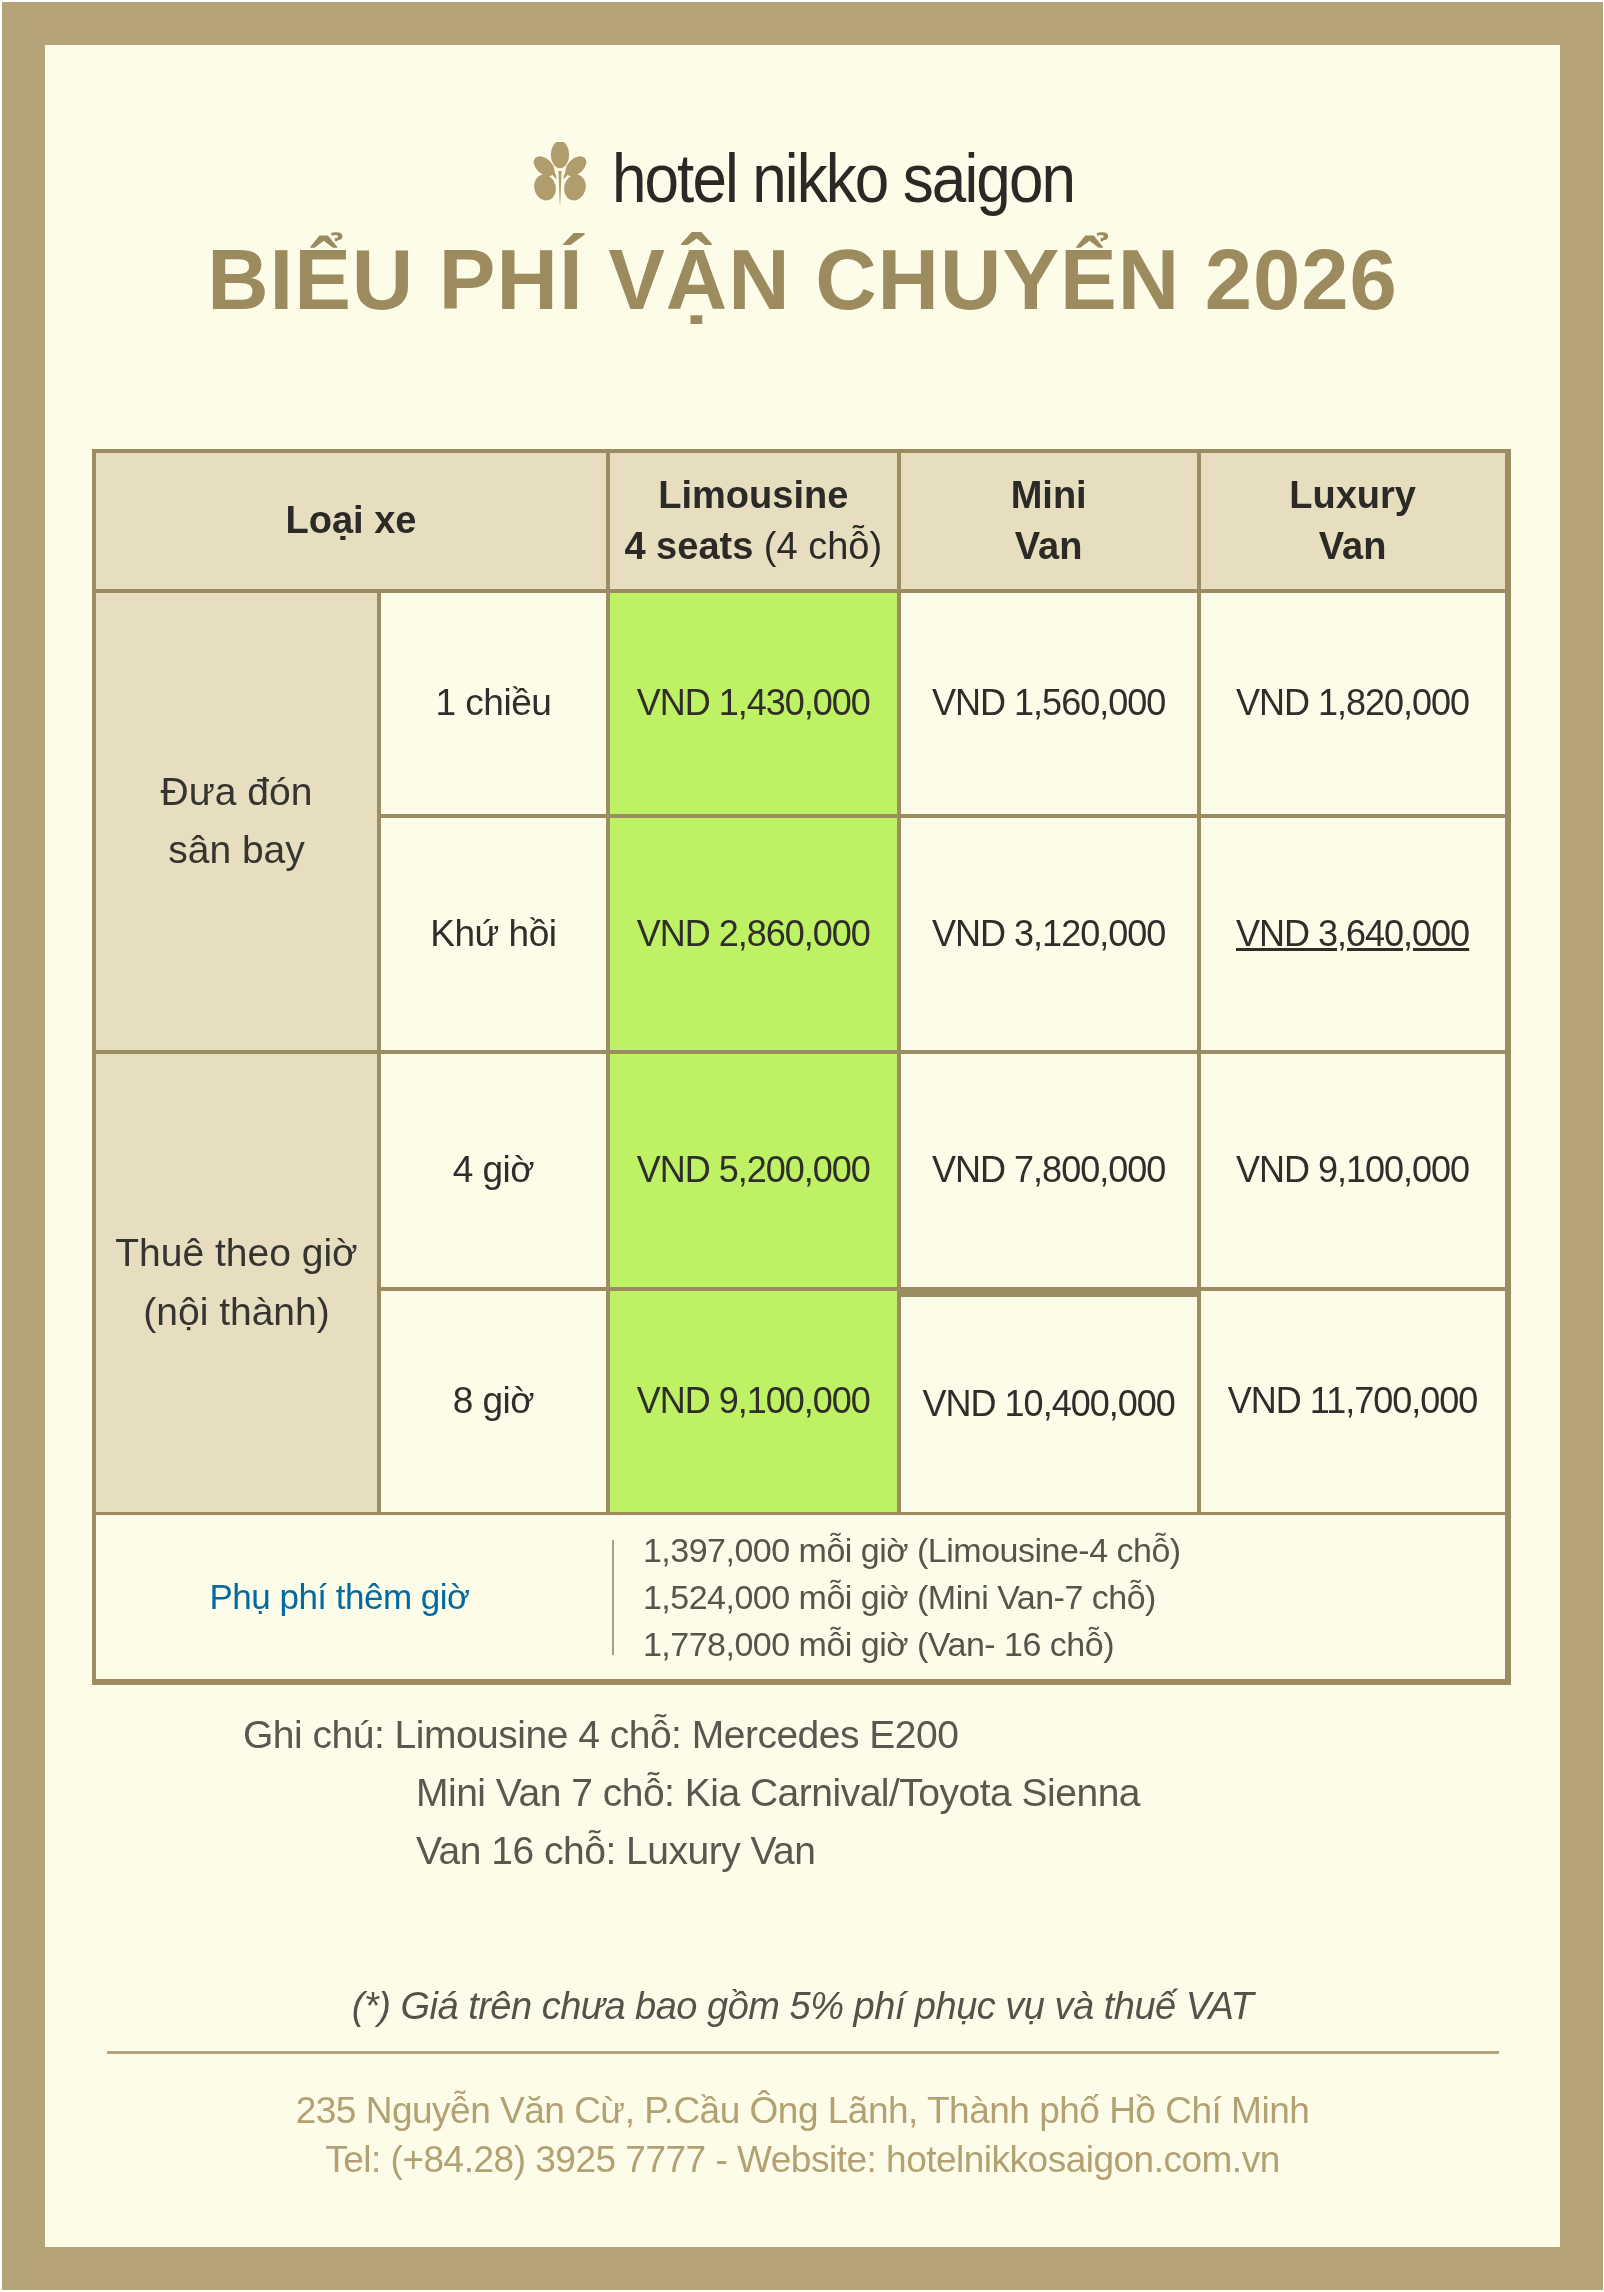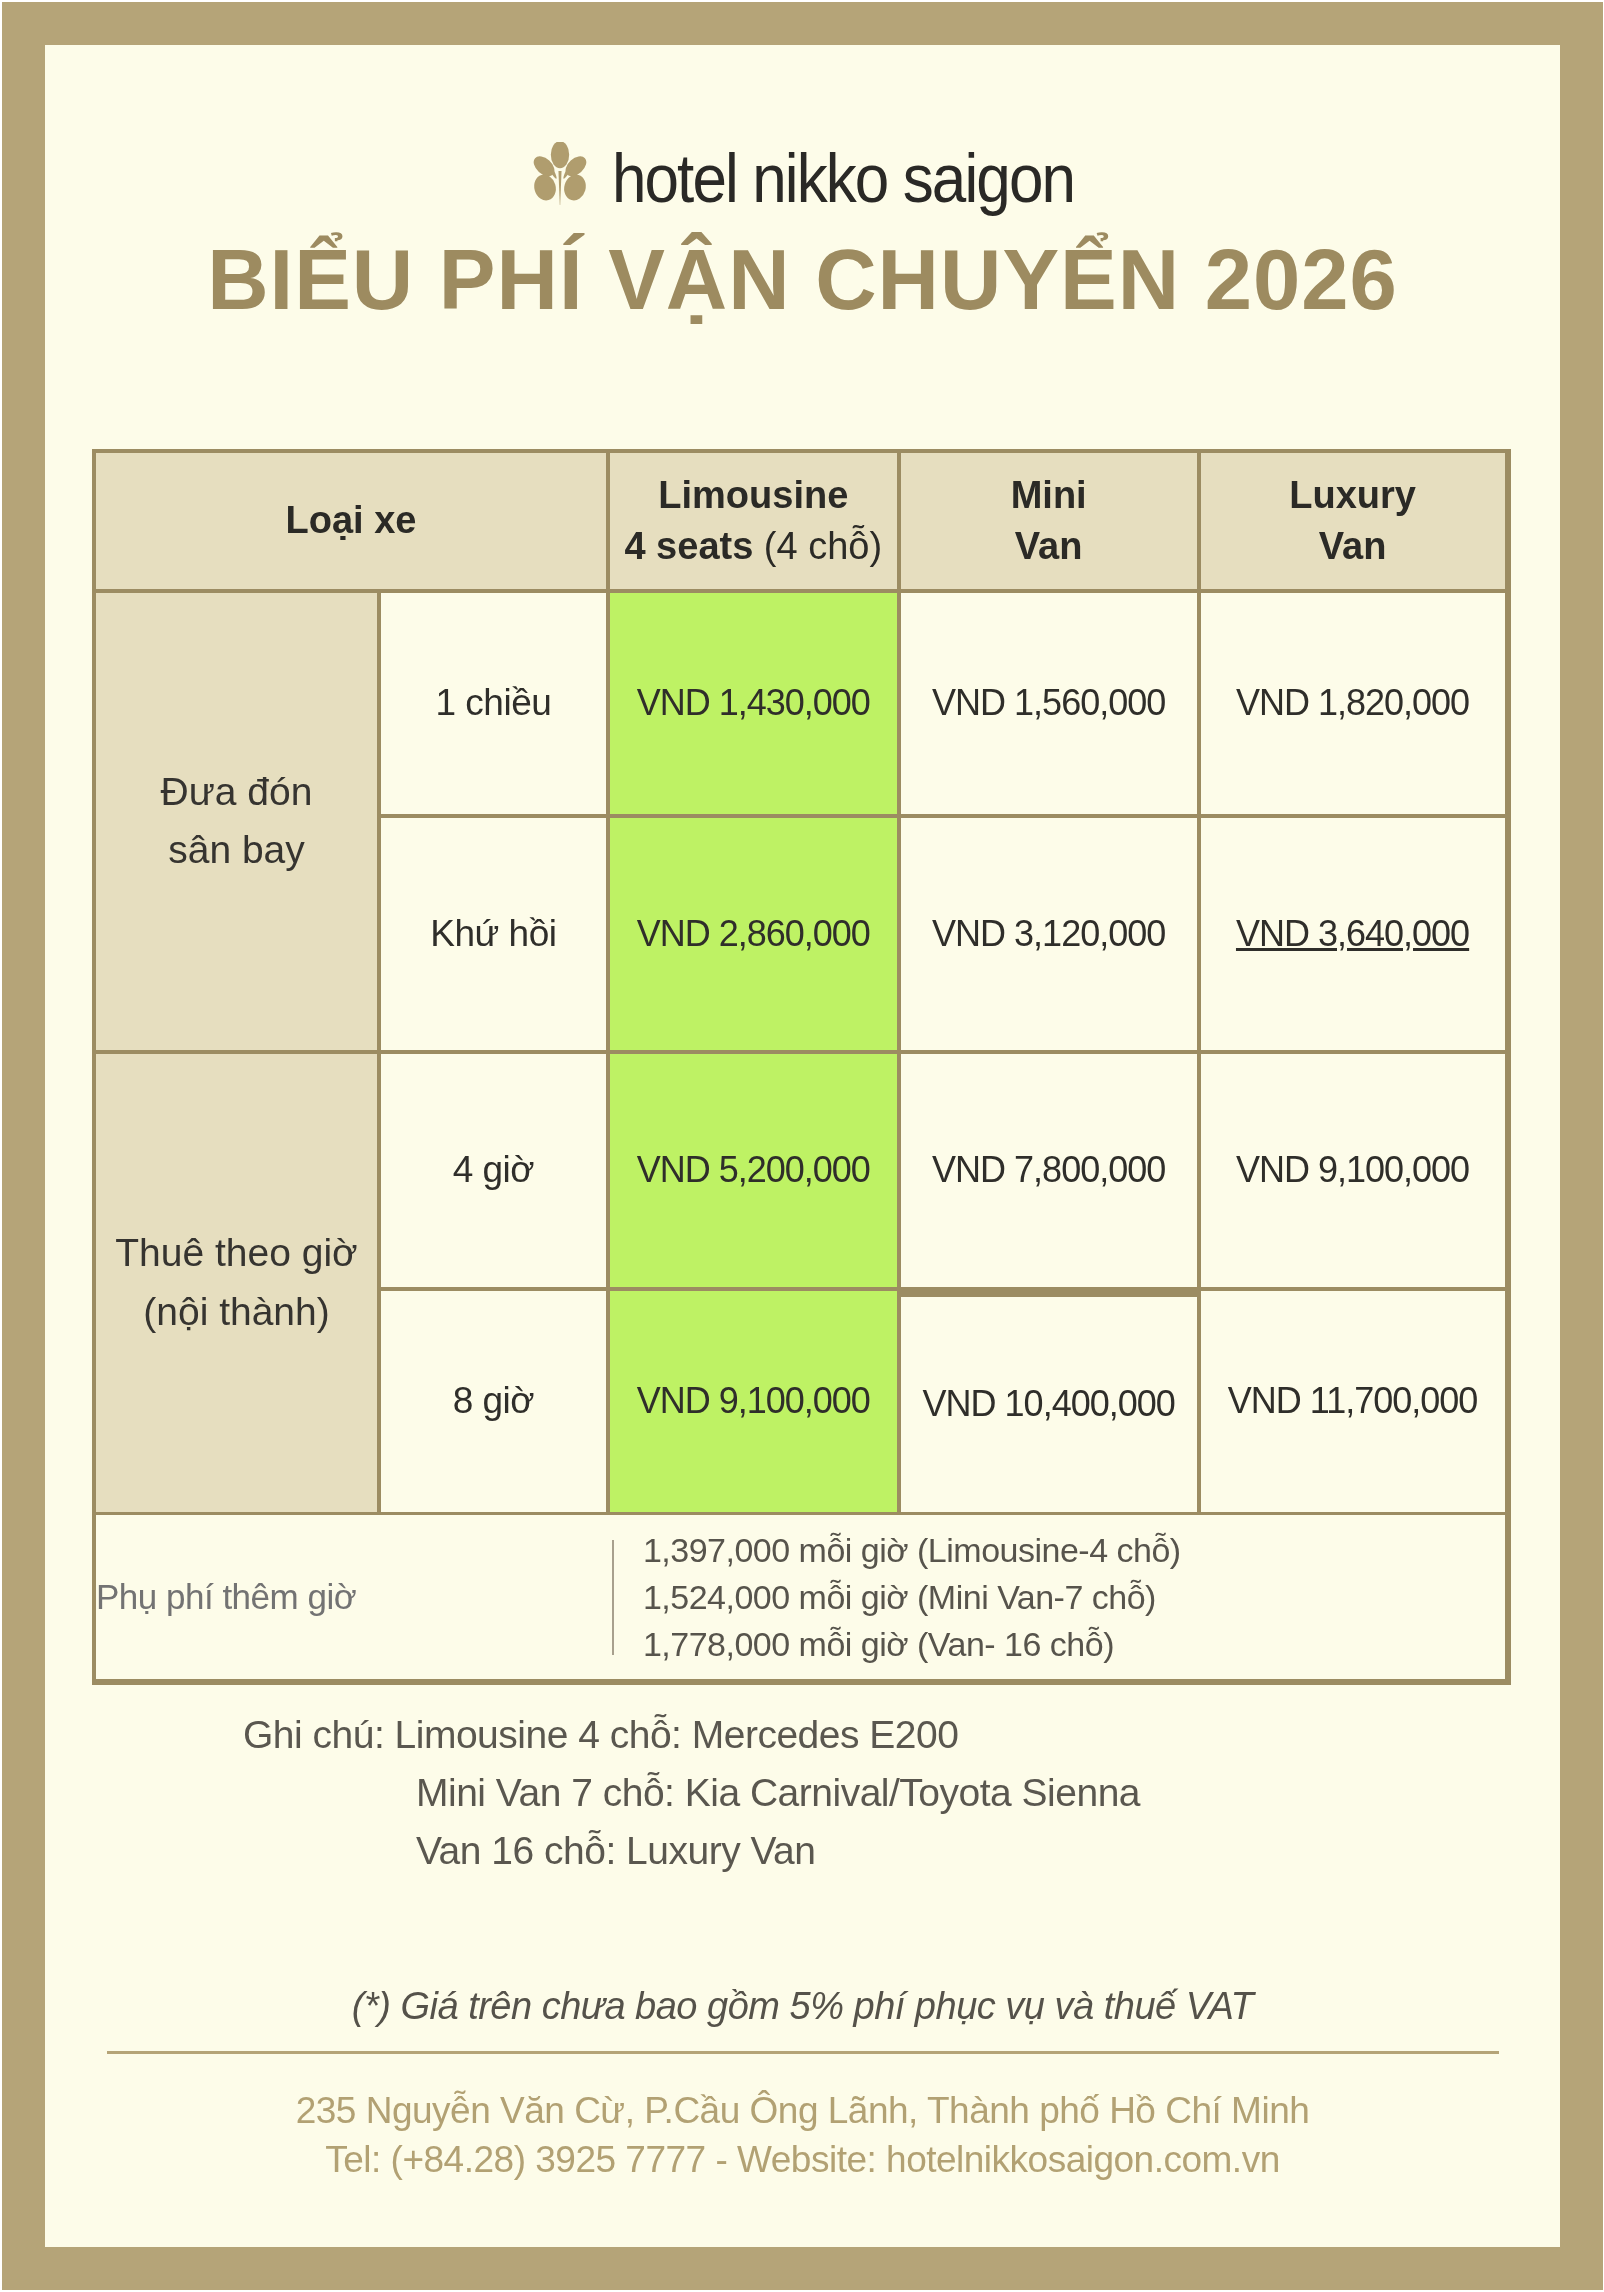--- a/index.html
+++ b/index.html
@@ -47,22 +47,22 @@
   .hdr .normal { font-weight:normal; }
   .cat   { font-size:39px; font-weight:400; color:#363430; line-height:1.5; }
   .rowlabel { font-size:37px; color:#2f2e2a; letter-spacing:-0.5px; }
   .price { font-size:36px; color:#2f2e2a; letter-spacing:-1px; white-space:nowrap; }
 
   .surcharge {
     grid-column:1 / 6; grid-row:6; background:#fdfce9;
     display:flex; flex-direction:row; align-items:center; text-align:left;
   }
   .sur-label {
-    width:516px; padding-right:29px; text-align:left;
-    font-size:35px; color:#737373; letter-spacing:-0.5px; flex:0 0 auto;
+    width:516px; padding-right:29px; text-align:center;
+    font-size:35px; color:#0369a1; letter-spacing:-0.5px; flex:0 0 auto;
   }
   .sur-divider { width:1.9px; height:115px; background:#a8a08d; flex:0 0 auto; }
   .sur-values {
     margin-left:29px; font-size:34px; color:#57544c;
     line-height:1.38; letter-spacing:-0.5px;
   }
 
   
   .notes {
     position:absolute; left:243px; top:1706px;

